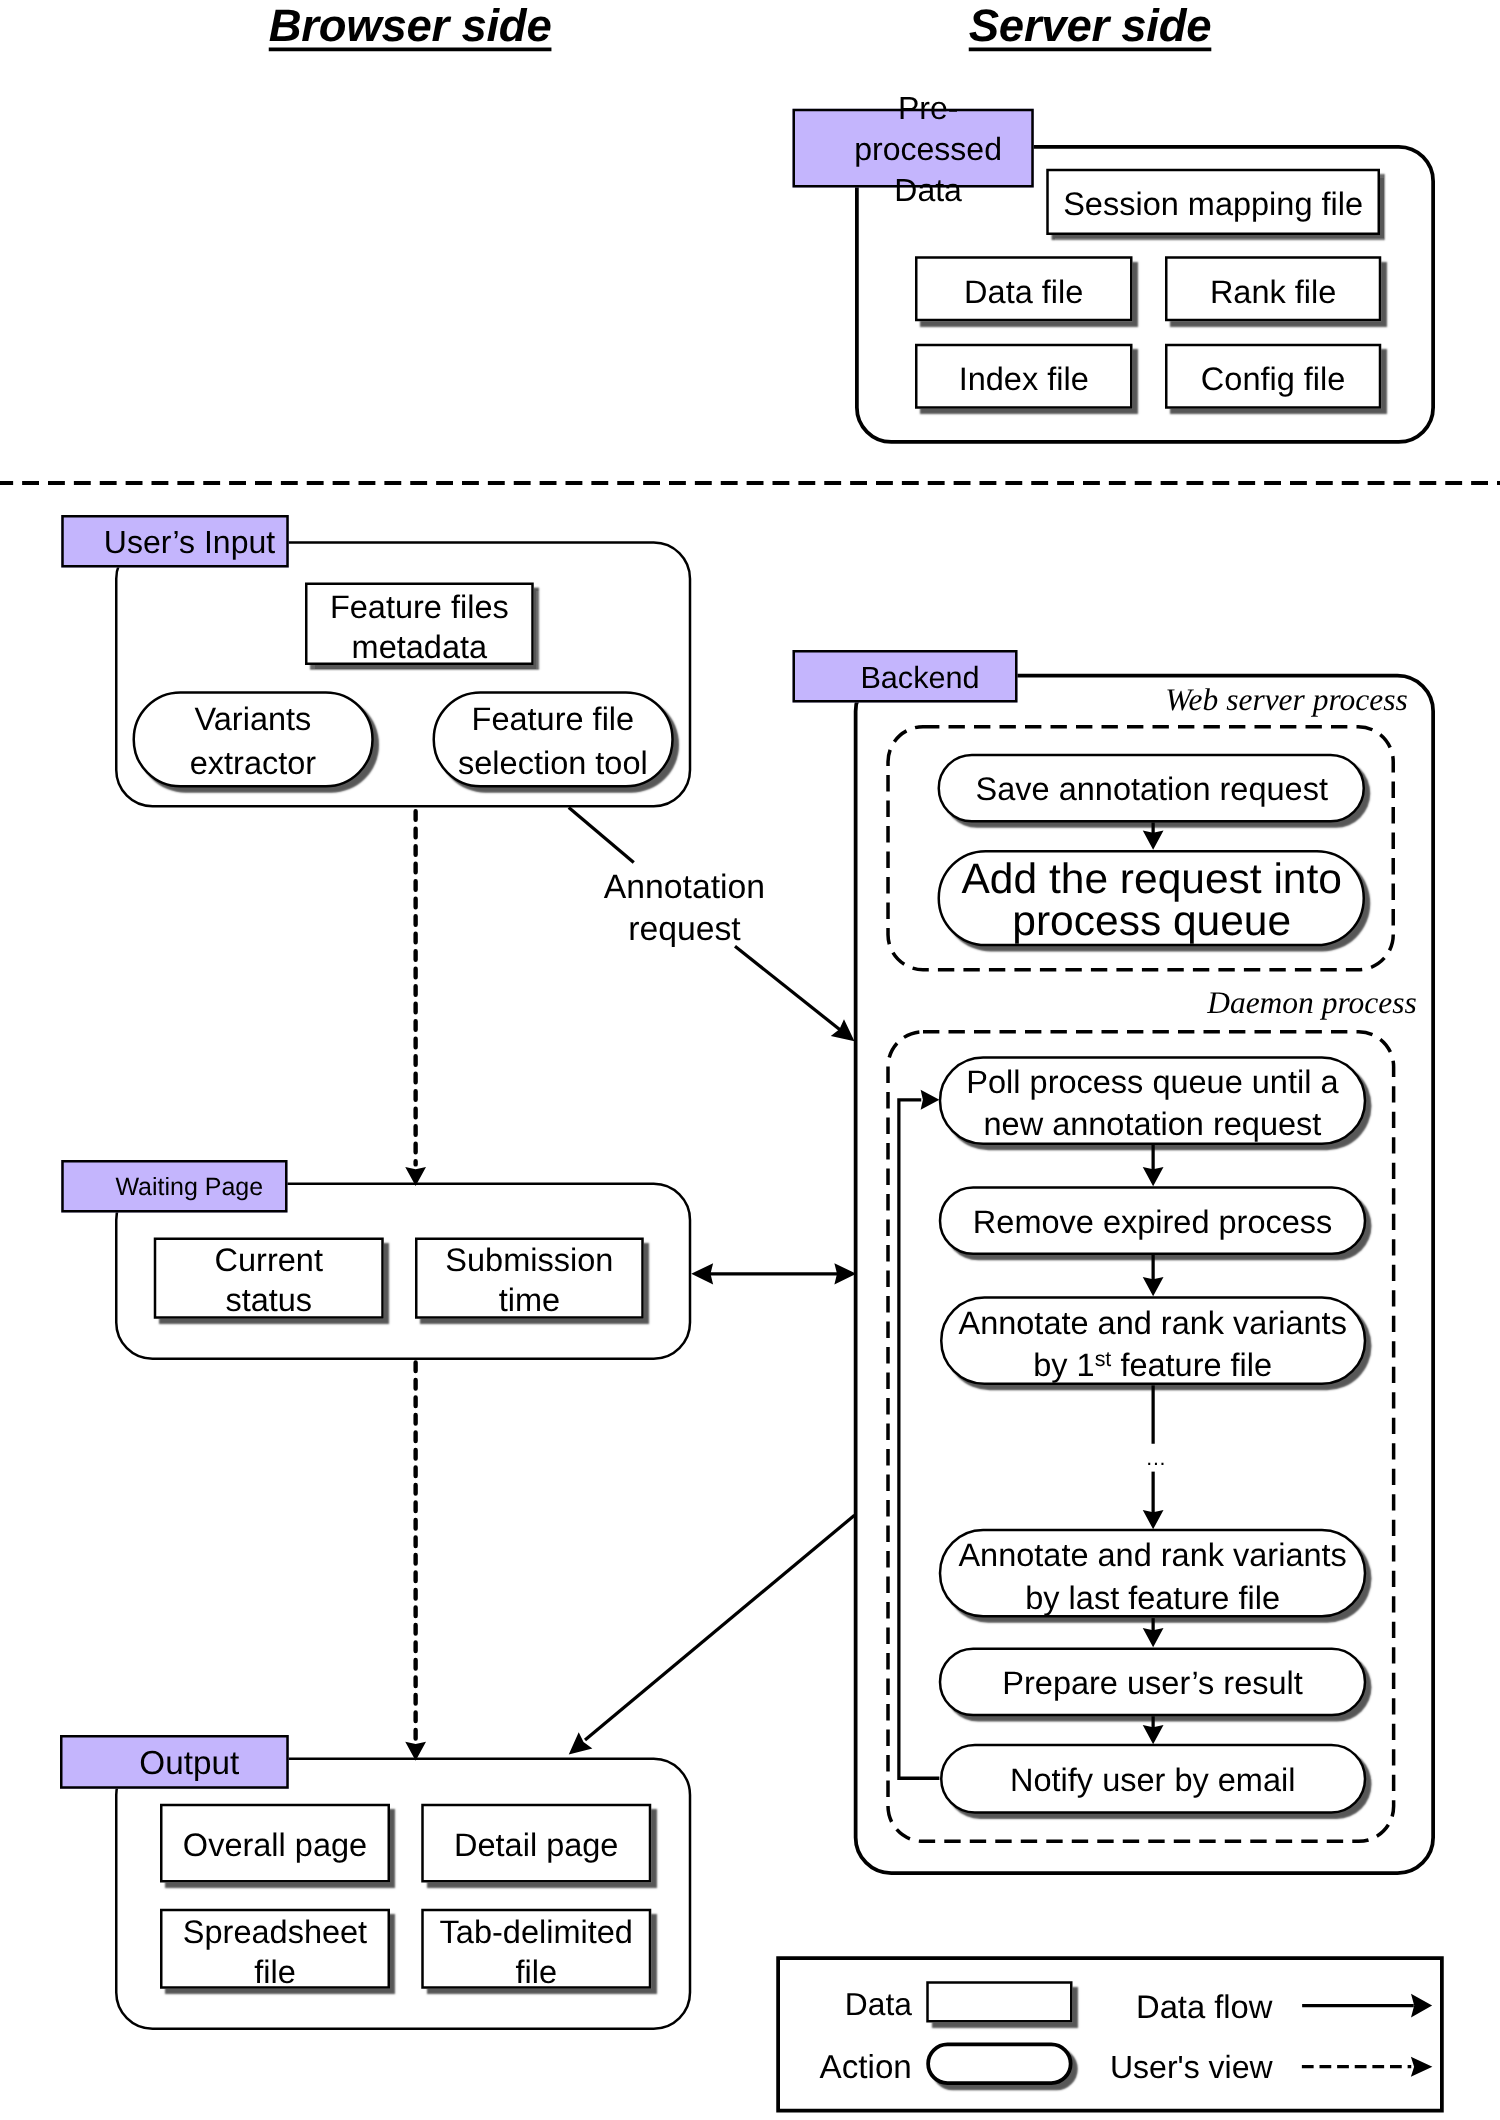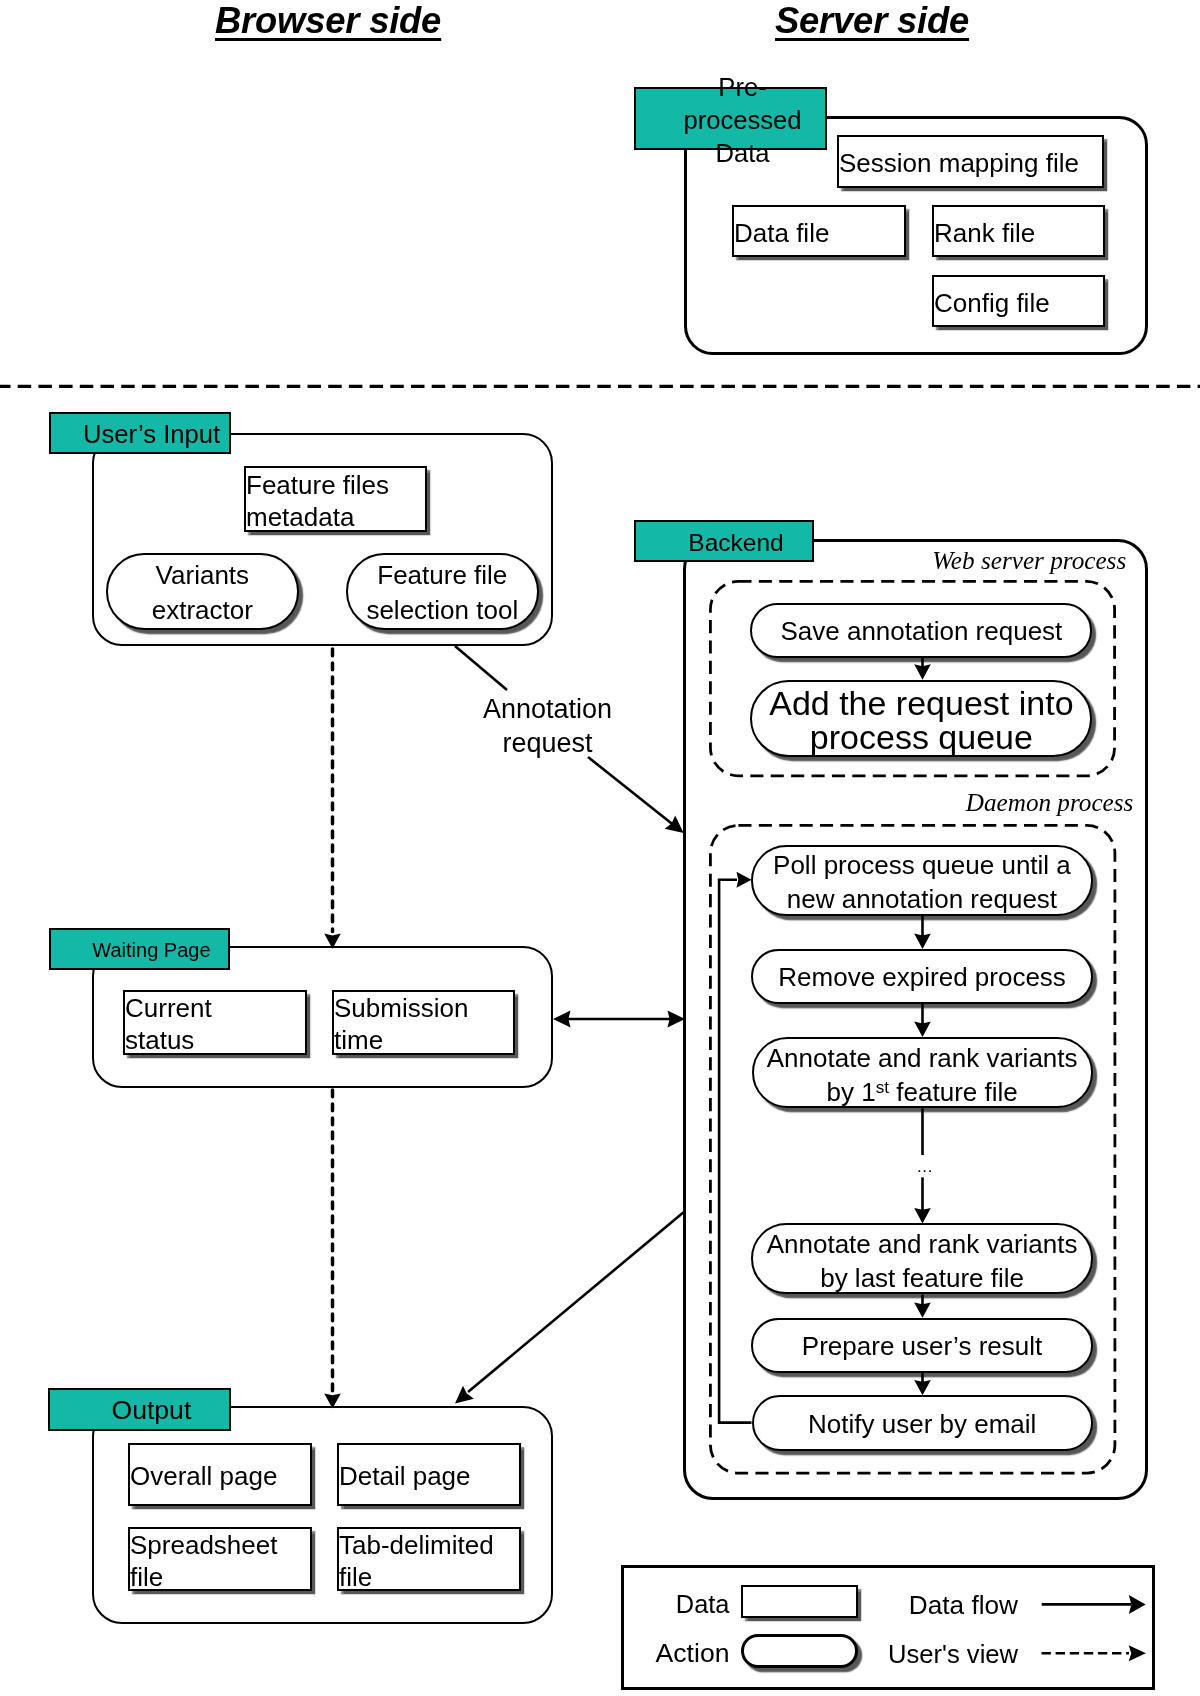--- a/index.html
+++ b/index.html
@@ -3,26 +3,26 @@
 <meta charset="utf-8">
 <style>
   html,body{margin:0;padding:0;background:#fff;}
   #page{position:relative;width:1200px;height:1696px;overflow:hidden;background:#fff;
         font-family:"Liberation Sans", sans-serif;color:#000;}
   .ttl{position:absolute;font-weight:bold;font-style:italic;font-size:36.4px;       text-decoration:underline;text-underline-offset:5px;text-decoration-thickness:3.2px;
        white-space:nowrap;letter-spacing:-0.2px;}
   
   .panel{position:absolute;border:3px solid #000;border-radius:26px;box-sizing:border-box;background:transparent;}
   
-  .tag{position:absolute;border:2px solid #000;background:#14b8a6;box-sizing:border-box;
+  .tag{position:absolute;border:2px solid #000;background:#c4b5fd;box-sizing:border-box;
        display:flex;align-items:center;justify-content:center;text-align:center;
        font-size:25px;line-height:33px;z-index:5;padding-left:24px;}
   
   .dbox{position:absolute;border:2px solid #000;background:#fff;box-sizing:border-box;
-        display:flex;align-items:center;justify-content:center;
+        display:flex;align-items:center;justify-content:center;text-align:center;
         font-size:26px;line-height:32.3px;z-index:3;
         box-shadow:4.2px 4.2px 1.4px rgba(0,0,0,0.66);}
   
   .pill{position:absolute;border:3px solid #000;background:#fff;box-sizing:border-box;
         display:flex;align-items:center;justify-content:center;text-align:center;
         font-size:26px;line-height:33.9px;z-index:3;
         box-shadow:4.2px 4.2px 1.4px rgba(0,0,0,0.66);}
   .dashbox{position:absolute;box-sizing:border-box;z-index:1;}
   .dashbox svg{position:absolute;left:0;top:0;width:100%;height:100%;overflow:visible;}
   .proclabel{position:absolute;font-style:italic;font-size:28px;white-space:nowrap;font-weight:500;font-family:Liberation Serif, serif;}
@@ -47,20 +47,23 @@
     </div>
 <div class="dbox" style="left:837px;top:135px;width:267px;height:53px;font-size:26.0px;border-width:2.5px">
       <div class="tx" style="width:100%"><span>Session mapping file</span></div>
     </div>
 <div class="dbox" style="left:932px;top:205px;width:173px;height:52px;font-size:26.0px;border-width:2.5px">
       <div class="tx" style="width:100%"><span>Rank file</span></div>
     </div>
 <div class="dbox" style="left:732px;top:205px;width:174px;height:52px;font-size:26.0px;border-width:2.5px">
       <div class="tx" style="width:100%"><span>Data file</span></div>
     </div>
+<div class="dbox" style="left:732px;top:275px;width:174px;height:52px;font-size:26.0px;border-width:2.5px">
+      <div class="tx" style="width:100%"><span>Index file</span></div>
+    </div>
 <div class="dbox" style="left:932px;top:275px;width:173px;height:52px;font-size:26.0px;border-width:2.5px">
       <div class="tx" style="width:100%"><span>Config file</span></div>
     </div>
 <div class="panel" style="left:91.5px;top:432.5px;width:461.4px;height:213.5px;border-width:2.2px;border-radius:30px;z-index:1"></div>
 <div class="tag" style="left:48.6px;top:412.1px;width:182.0px;height:42.19999999999999px;font-size:25.6px;border-width:2.5px">
       <div class="tx" style="width:100%"><span>User’s Input</span></div>
     </div>
 <div class="dbox" style="left:244px;top:466px;width:183px;height:66px;font-size:26.0px;border-width:2.5px">
       <div class="tx" style="width:100%"><span>Feature files</span><br><span>metadata</span></div>
     </div>

